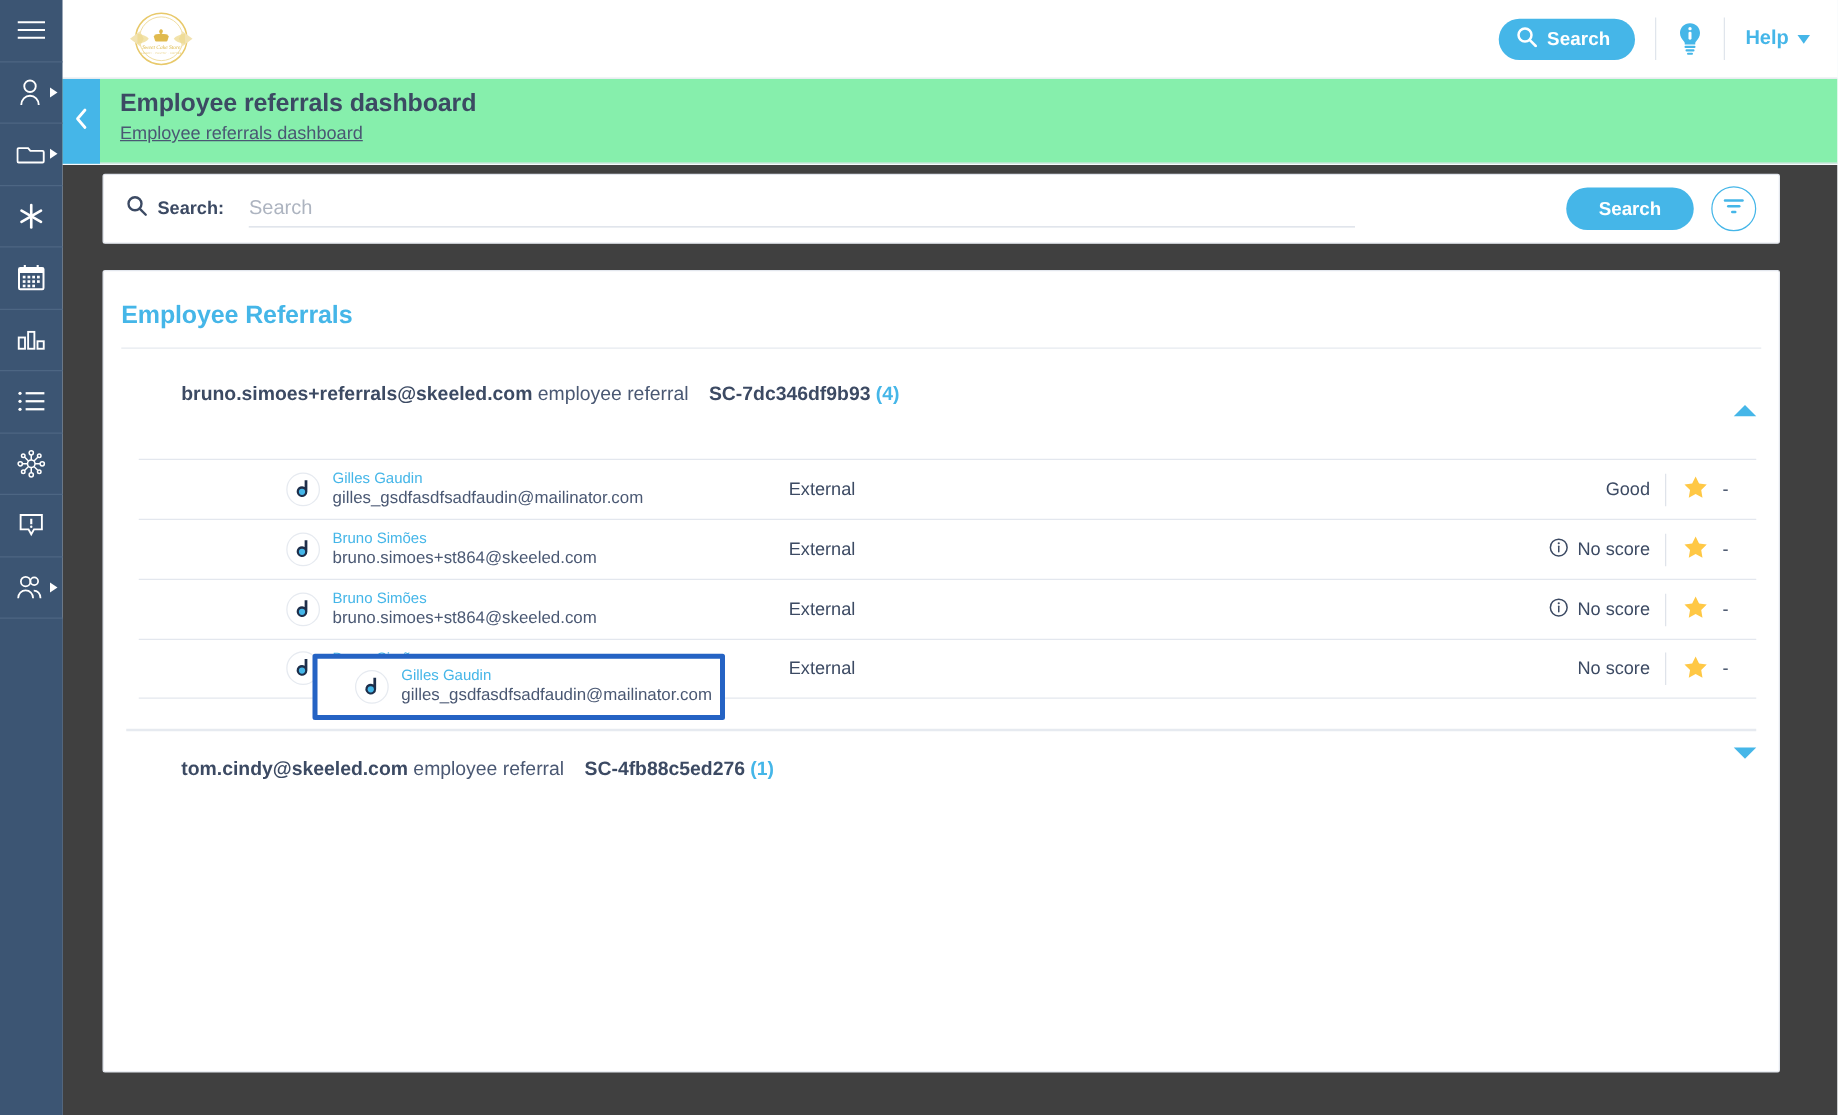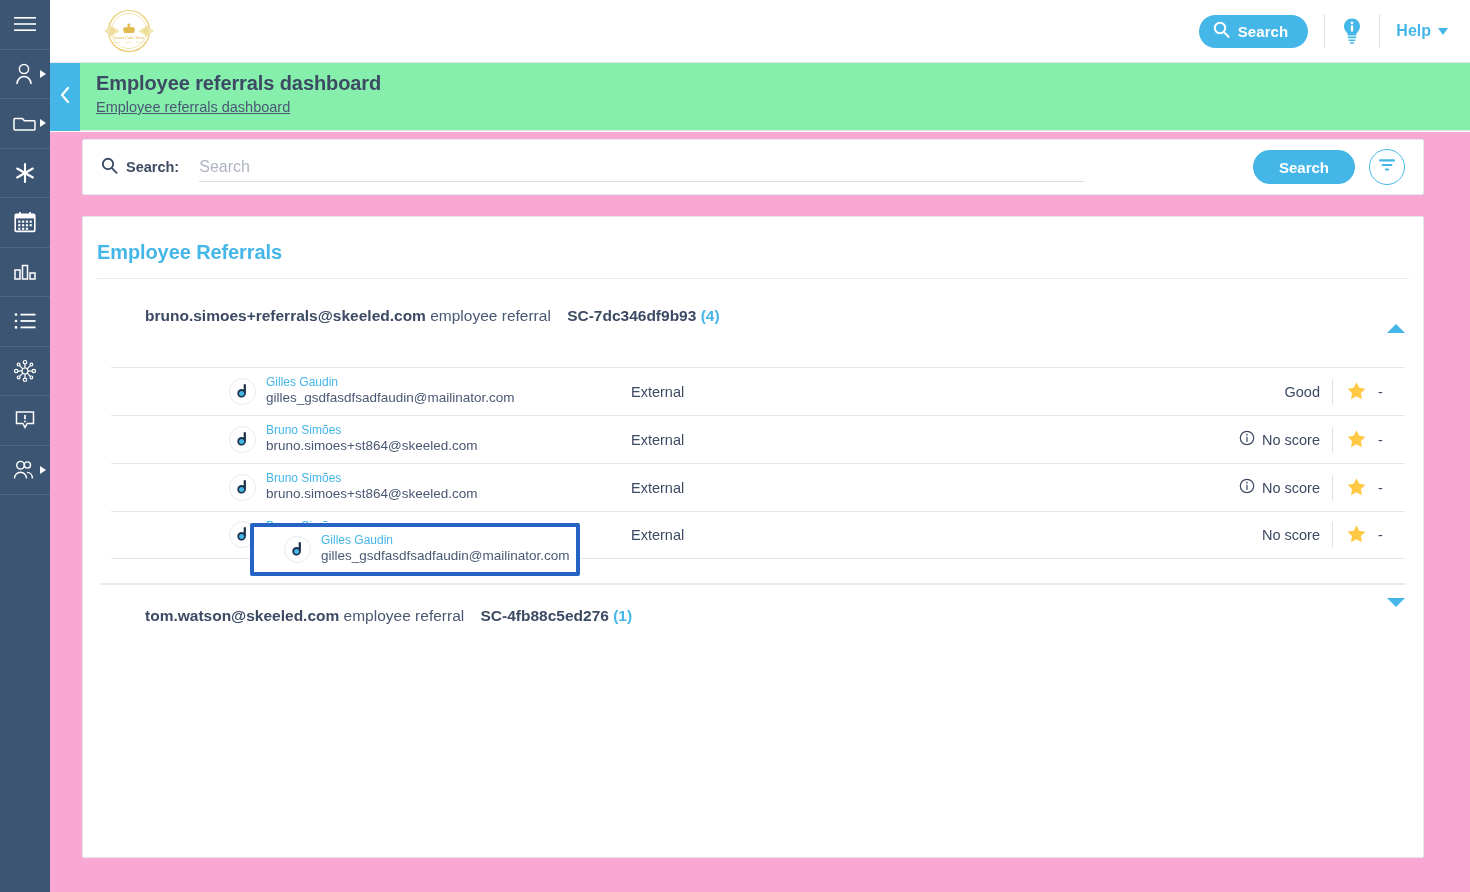--- a/index.html
+++ b/index.html
@@ -107,21 +107,21 @@
     margin-top: 4px;
     font-size: 14.5px; color: #4a5873;
     text-decoration: underline;
     cursor: pointer;
   }
 
   
   .content {
     position: absolute; left: 50px; top: 132px;
     width: 1420px; height: 760px;
-    background: #f9a8d4;
+    background: #404040;
     overflow: hidden;
   }
   .card {
     background: #ffffff;
     border: 1px solid #e3e7ee;
     border-radius: 2px;
   }
   .search-card {
     position: absolute; left: 32px; top: 7px;
     width: 1342px; height: 56px;
@@ -647,21 +647,21 @@
       </div>
 
       <div class="group-rule" style="margin-top:24px"></div>
 
 
       <div class="group-rule"></div>
 
       <div class="group">
         <div class="group-head">
           <div class="group-text">
-            <span class="em">tom.watson@skeeled.com</span><span class="mid"> employee referral </span><span class="em">SC-4fb88c5ed276</span> <span class="group-count">(1)</span>
+            <span class="em">tom.cindy@skeeled.com</span><span class="mid"> employee referral </span><span class="em">SC-4fb88c5ed276</span> <span class="group-count">(1)</span>
           </div>
           <div class="group-arrow">
             <span class="tri-down"></span>
           </div>
         </div>
       </div>
 
     </section>
 
     <div class="highlight-box">

